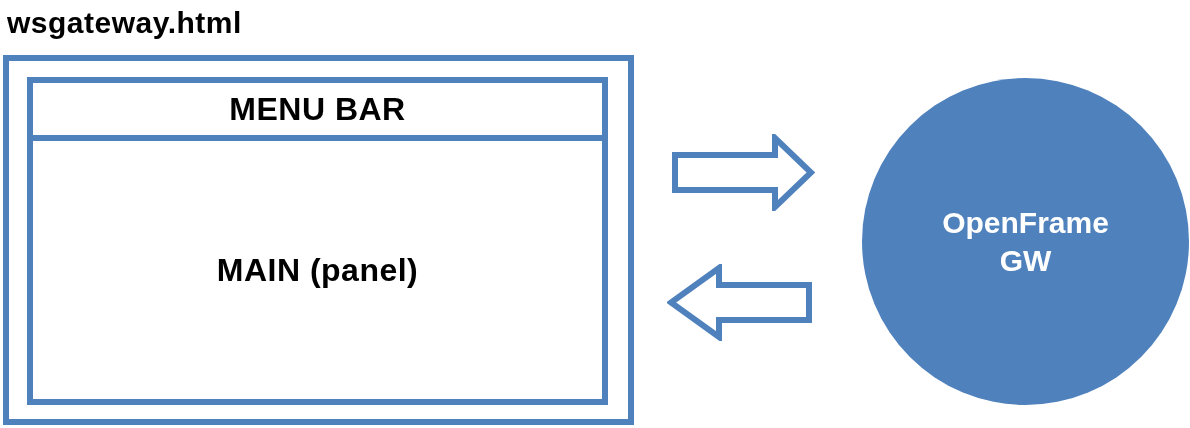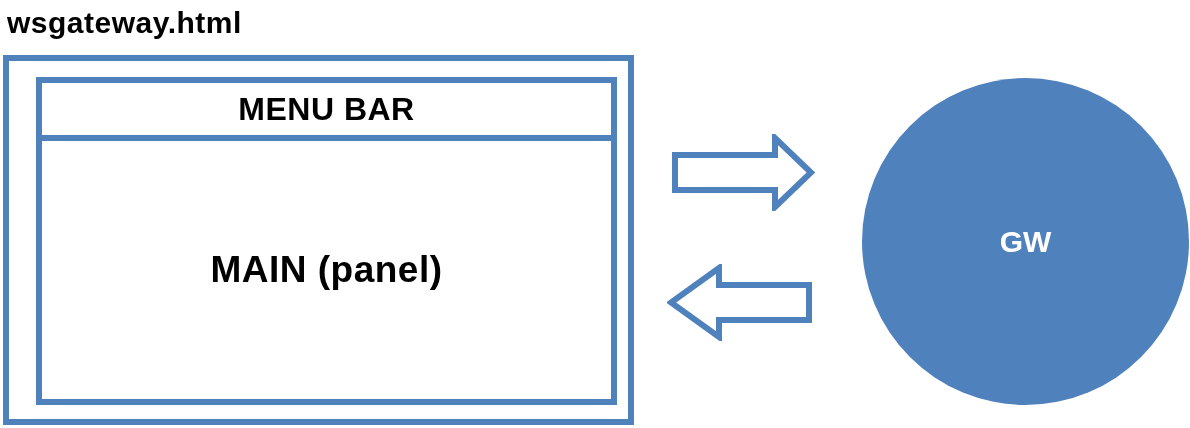--- a/index.html
+++ b/index.html
@@ -22,38 +22,38 @@
     letter-spacing:0.5px;
   }
   .outer-box{
     position:absolute;left:3px;top:55px;
     width:631px;height:370px;
     border:6px solid var(--accent-blue);
     box-sizing:border-box;
     background:var(--background);
   }
   .inner-box{
-    position:absolute;left:36px;top:77px;
+    position:absolute;left:27px;top:77px;
     width:581px;height:328px;
     border:6px solid var(--accent-blue);
     box-sizing:border-box;
     background:var(--background);
     display:flex;flex-direction:column;
   }
   .menu-bar{
     height:52px;flex:0 0 52px;
     border-bottom:6px solid var(--accent-blue);
     display:flex;align-items:center;justify-content:center;
     font-size:32px;font-weight:bold;color:var(--text);
     letter-spacing:0.5px;
   }
   .main-panel{
     flex:1;
     display:flex;align-items:center;justify-content:center;
-    font-size:37px;font-weight:bold;color:var(--text);
+    font-size:32px;font-weight:bold;color:var(--text);
     letter-spacing:0.5px;
   }
   .arrow{position:absolute;display:block;}
   .arrow-request{left:671px;top:134px;}
   .arrow-response{left:667px;top:264px;}
   .arrow polygon{
     fill:var(--background);
     stroke:var(--accent-blue);
     stroke-width:6;
     stroke-linejoin:miter;
@@ -85,16 +85,17 @@
 
   <svg class="arrow arrow-request" width="144" height="77" viewBox="0 0 144 77" aria-hidden="true">
     <polygon points="4,21 104,21 104,4 140,38.5 104,73 104,56 4,56"></polygon>
   </svg>
 
   <svg class="arrow arrow-response" width="146" height="77" viewBox="0 0 146 77" aria-hidden="true">
     <polygon points="142,21 52,21 52,4 4,38.5 52,73 52,56 142,56"></polygon>
   </svg>
 
   <div class="gw-circle">
+    <span>OpenFrame</span>
     <span>GW</span>
   </div>
 
 </div>
 
 </body></html>

